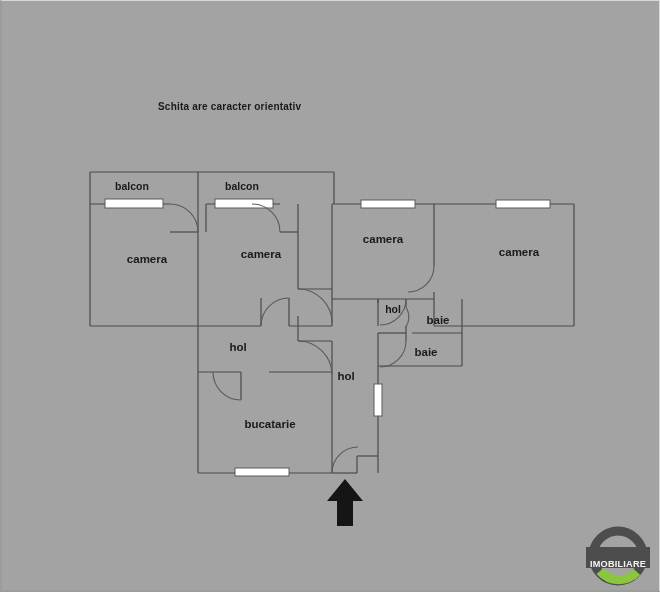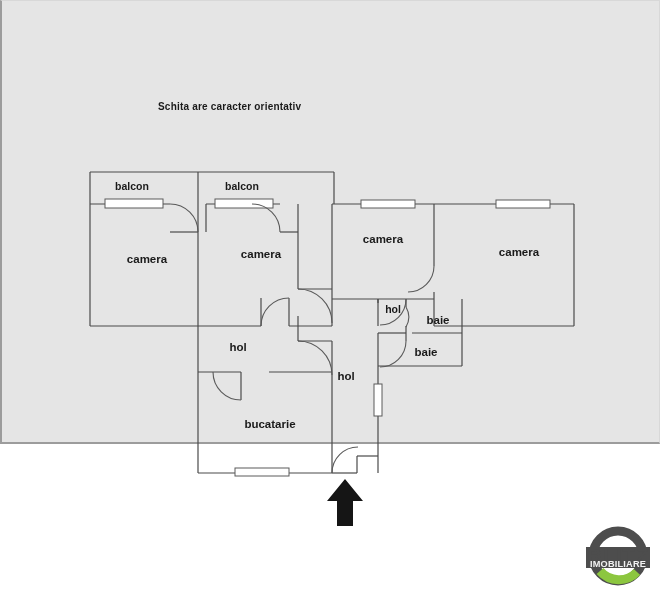--- a/index.html
+++ b/index.html
@@ -9,22 +9,22 @@
   }
   body {
     width: 660px;
     height: 600px;
     font-family: "Liberation Sans", sans-serif;
     overflow: hidden;
   }
   #frame {
     position: relative;
     width: 660px;
-    height: 444px;
-    background: #e5e5e5;
+    height: 592px;
+    background: #a3a3a3;
     box-sizing: border-box;
     border-left: 2px solid #9c9c9c;
     border-top: 1px solid #d8d8d8;
     border-right: 1px solid #d8d8d8;
     border-bottom: 2px solid #9c9c9c;
   }
   #plan-svg {
     position: absolute;
     left: 0;
     top: 0;

